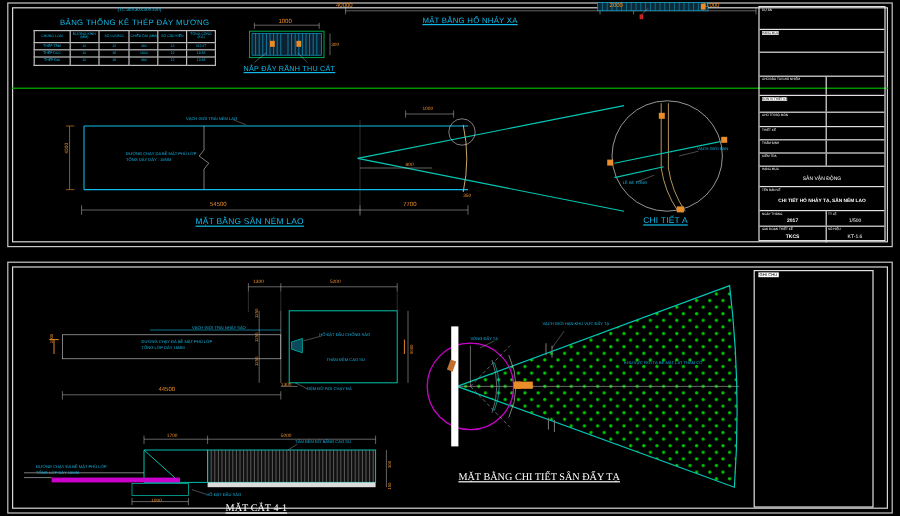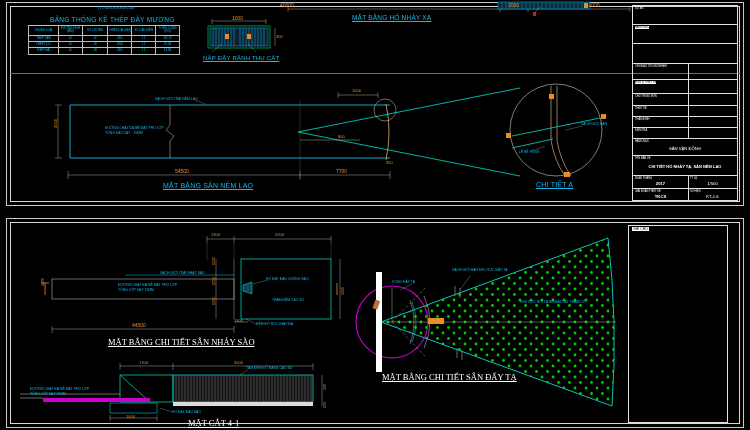--- a/index.html
+++ b/index.html
@@ -422,21 +422,20 @@
   <div class="dim" style="left:212px; top:285px; font-size:3.5px; transform:rotate(-90deg); transform-origin:left top;">1250</div>
   <div class="dim" style="left:212px; top:305px; font-size:3.5px; transform:rotate(-90deg); transform-origin:left top;">1250</div>
   <div class="dim" style="left:41px; top:286px; font-size:3.5px; transform:rotate(-90deg); transform-origin:left top;">1000</div>
   <div class="dim" style="left:341px; top:295px; font-size:3.5px; transform:rotate(-90deg); transform-origin:left top;">5000</div>
   <div class="note" style="left:160px; top:271px;">VẠCH GIỚI TRÁI NHẢY SÀO</div>
   <div class="note" style="left:118px; top:283px;">ĐƯỜNG CHẠY ĐÀ BỀ MẶT PHỦ LỚP</div>
   <div class="note" style="left:118px; top:288px;">TỔNG LỚP DÀY 15MM</div>
   <div class="note" style="left:266px; top:277px;">HỐ ĐẶT ĐẦU CHỐNG SÀO</div>
   <div class="note" style="left:256px; top:322px;">ĐỆM ĐỠ RƠI CHẠY ĐÀ</div>
   <div class="note" style="left:272px; top:298px;">THẢM ĐỆM CAO SU</div>
-  <div class="lbl-w" style="left:108px; top:337px; font-size:8.5px;">MẶT BẰNG CHI TIẾT SÂN NHẢY SÀO</div>
 
   <svg width="750" height="430">
 
     <defs>
       <clipPath id="fanclip">
         <path d="M381,322 L608,238 L616,406 Z"></path>
       </clipPath>
       <pattern id="dots" width="11" height="11" patternUnits="userSpaceOnUse">
         <circle cx="3" cy="3" r="1.4" fill="#00cc00"></circle>
         <circle cx="8.5" cy="8.5" r="1.4" fill="#00cc00"></circle>
@@ -468,21 +467,21 @@
 
     <rect x="428" y="318" width="16" height="6" fill="#e98c2a"></rect>
     <rect x="430" y="318" width="4" height="6" fill="#e98c2a"></rect>
 
     <line x1="470" y1="276" x2="460" y2="290" stroke="#d0d0d0" stroke-width="0.3"></line>
     <line x1="400" y1="290" x2="412" y2="284" stroke="#d0d0d0" stroke-width="0.3"></line>
   </svg>
   <div class="note" style="left:392px; top:280px;">VÒNG ĐẨY TẠ</div>
   <div class="note" style="left:452px; top:268px;">VẠCH GIỚI HẠN KHU VỰC ĐẨY TẠ</div>
   <div class="note" style="left:520px; top:300px;">KHU VỰC RƠI TẠ BỀ MẶT LÁT THẢM CỎ</div>
-  <div class="lbl-w" style="left:382px; top:372px; font-size:8.5px;">MẶT BẰNG CHI TIẾT SÂN ĐẨY TẠ</div>
+  <div class="lbl-w" style="left:382px; top:392px; font-size:8.5px;">MẶT BẰNG CHI TIẾT SÂN ĐẨY TẠ</div>
 
   <div style="position:absolute; left:628px; top:225px; width:100px; height:198px; border:1px solid #e0e0e0;"></div>
   <div class="tiny-w" style="left:632px; top:227px; background:#ffffff; color:#000; font-size:3.5px; padding:0 1px;">GHI CHÚ</div>
 
   <svg width="750" height="430">
 
     <rect x="173" y="375" width="140" height="27" fill="#101010" stroke="#00c8b4" stroke-width="0.8"></rect>
     <g stroke="#9a9a9a" stroke-width="0.45">
       <line x1="176" y1="375" x2="176" y2="402"></line>
         <line x1="179" y1="375" x2="179" y2="402"></line>

